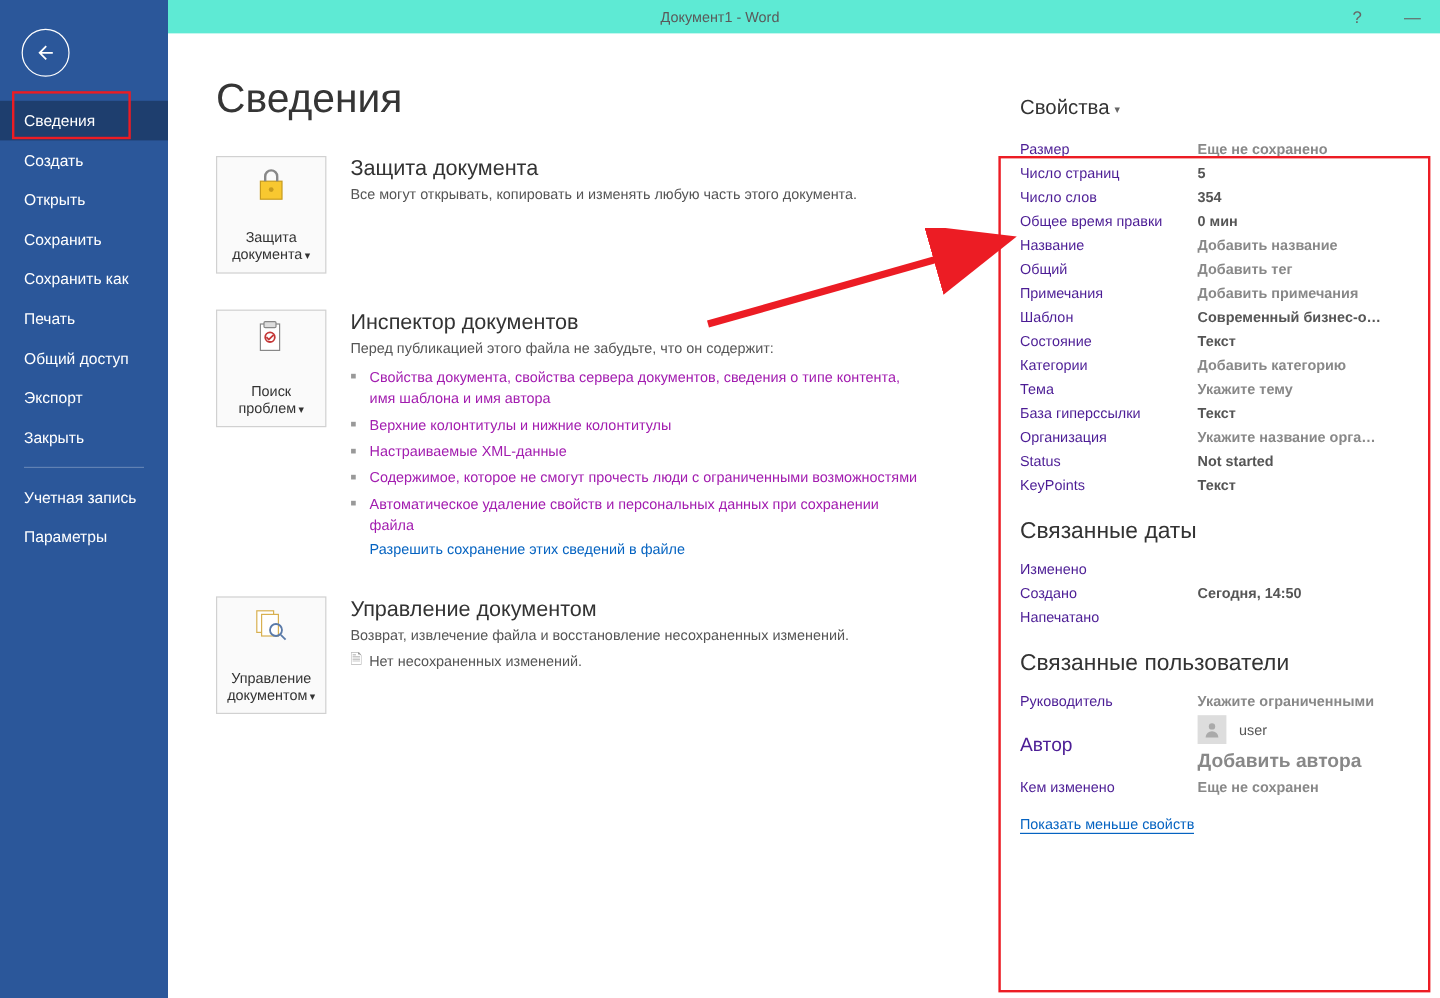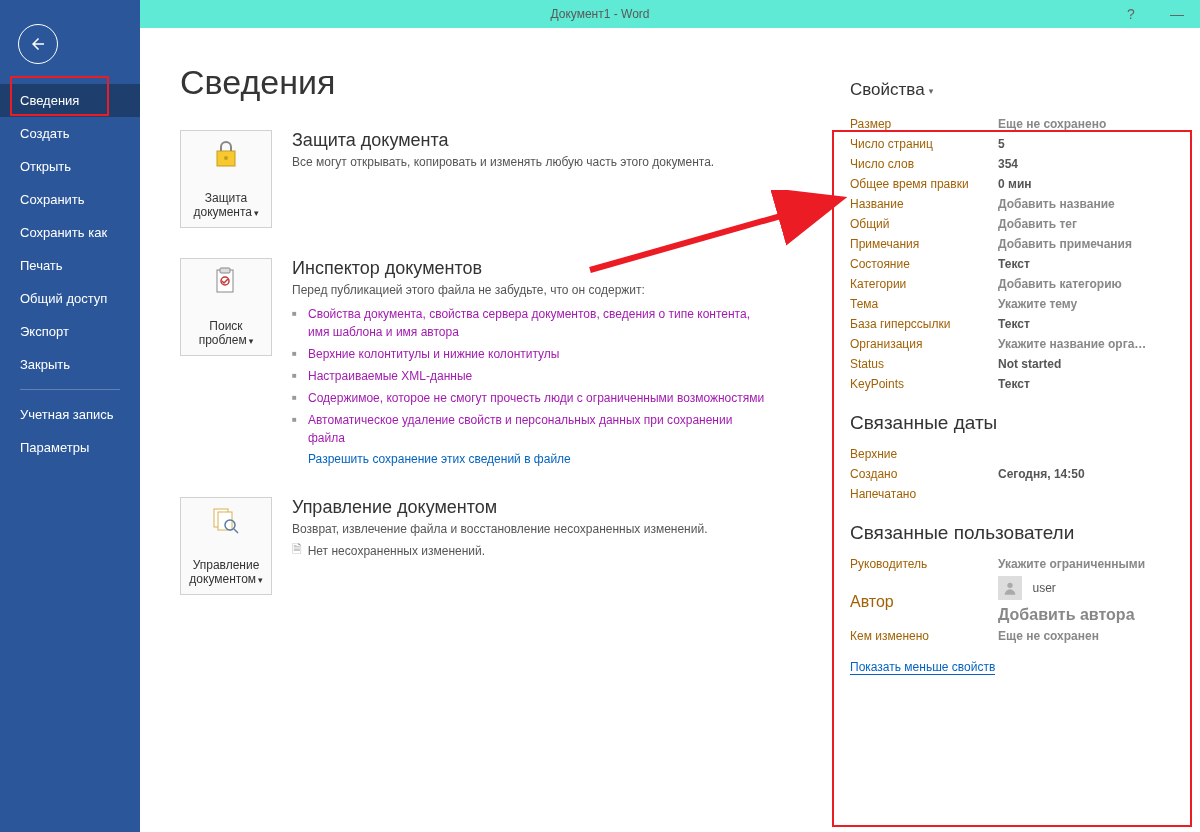--- a/index.html
+++ b/index.html
@@ -194,21 +194,21 @@
       margin-left: 4px;
       color: #666;
       vertical-align: middle;
     }
     .prop-row {
       display: flex;
       font-size: 12px;
       padding: 3px 0;
     }
     .prop-label {
-      color: #a16207;
+      color: #4c1d95;
       width: 148px;
       flex-shrink: 0;
     }
     .prop-value {
       color: #555;
       font-weight: bold;
     }
     .prop-value.placeholder {
       color: #888;
     }
@@ -386,20 +386,24 @@
       </div>
       <div class="prop-row">
         <div class="prop-label">Общий</div>
         <div class="prop-value placeholder">Добавить тег</div>
       </div>
       <div class="prop-row">
         <div class="prop-label">Примечания</div>
         <div class="prop-value placeholder">Добавить примечания</div>
       </div>
       <div class="prop-row">
+        <div class="prop-label">Шаблон</div>
+        <div class="prop-value">Современный бизнес-о…</div>
+      </div>
+      <div class="prop-row">
         <div class="prop-label">Состояние</div>
         <div class="prop-value">Текст</div>
       </div>
       <div class="prop-row">
         <div class="prop-label">Категории</div>
         <div class="prop-value placeholder">Добавить категорию</div>
       </div>
       <div class="prop-row">
         <div class="prop-label">Тема</div>
         <div class="prop-value placeholder">Укажите тему</div>
@@ -418,21 +422,21 @@
       </div>
       <div class="prop-row">
         <div class="prop-label">KeyPoints</div>
         <div class="prop-value">Текст</div>
       </div>
     </div>
 
   <div class="props-subheader">Связанные даты</div>
   <div id="date-rows">
       <div class="prop-row">
-        <div class="prop-label">Верхние</div>
+        <div class="prop-label">Изменено</div>
         <div class="prop-value"></div>
       </div>
       <div class="prop-row">
         <div class="prop-label">Создано</div>
         <div class="prop-value">Сегодня, 14:50</div>
       </div>
       <div class="prop-row">
         <div class="prop-label">Напечатано</div>
         <div class="prop-value"></div>
       </div>

